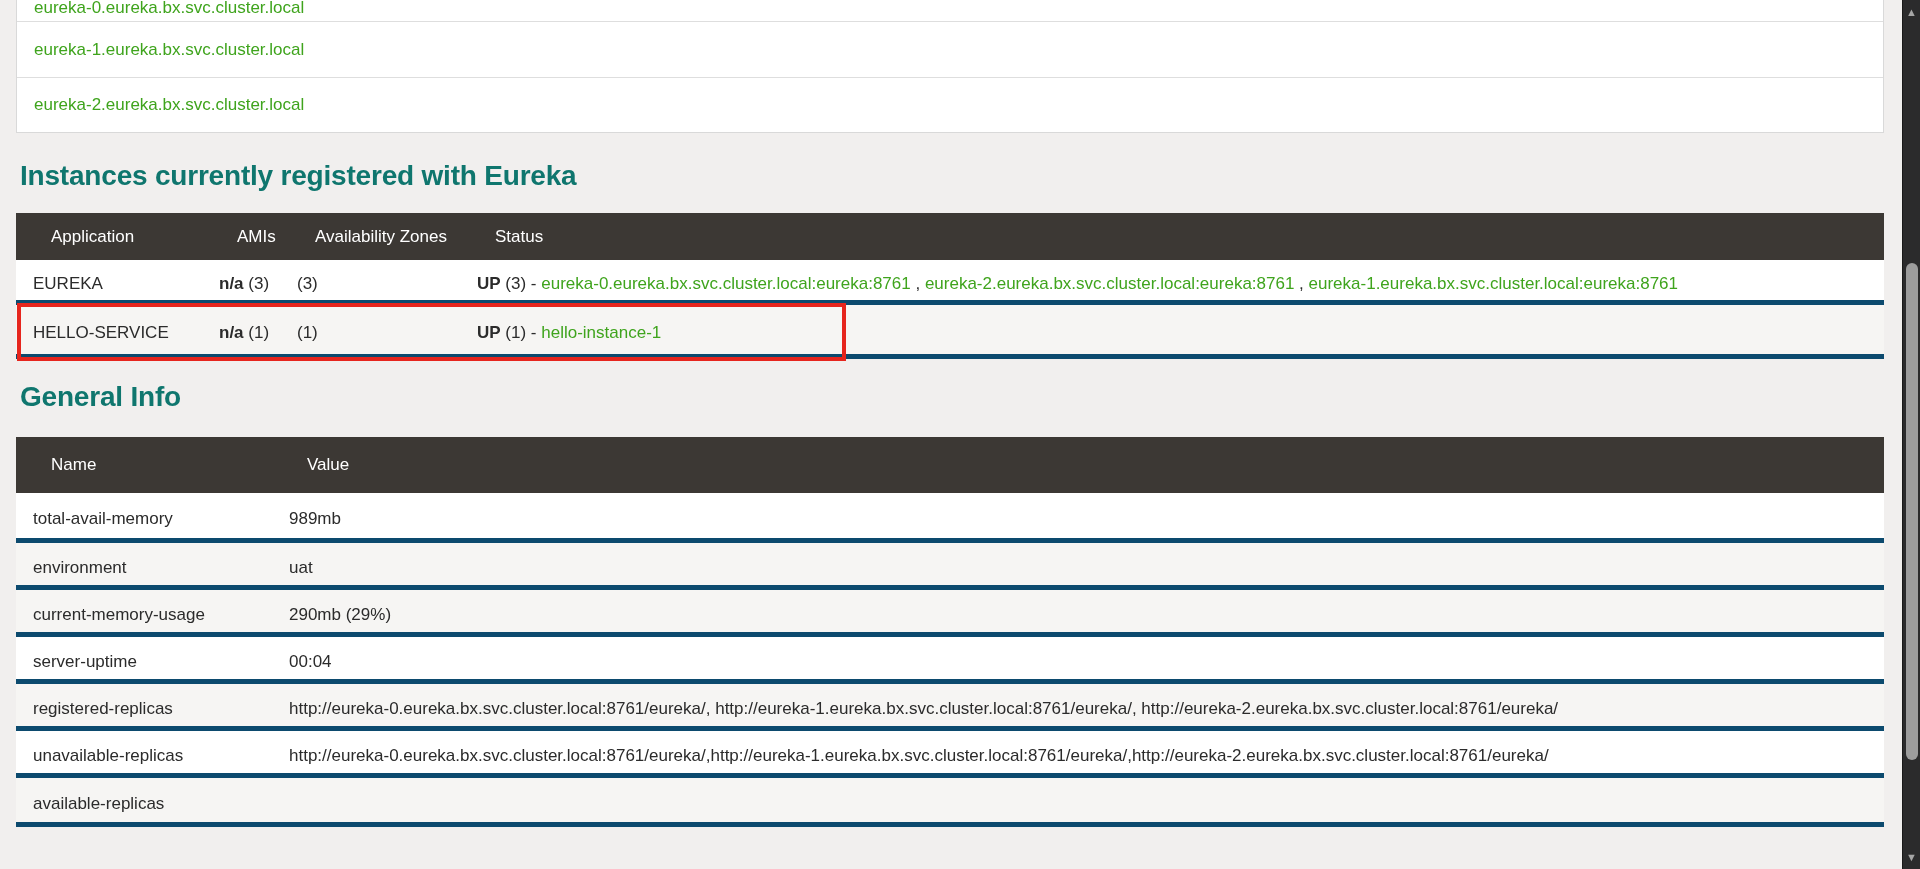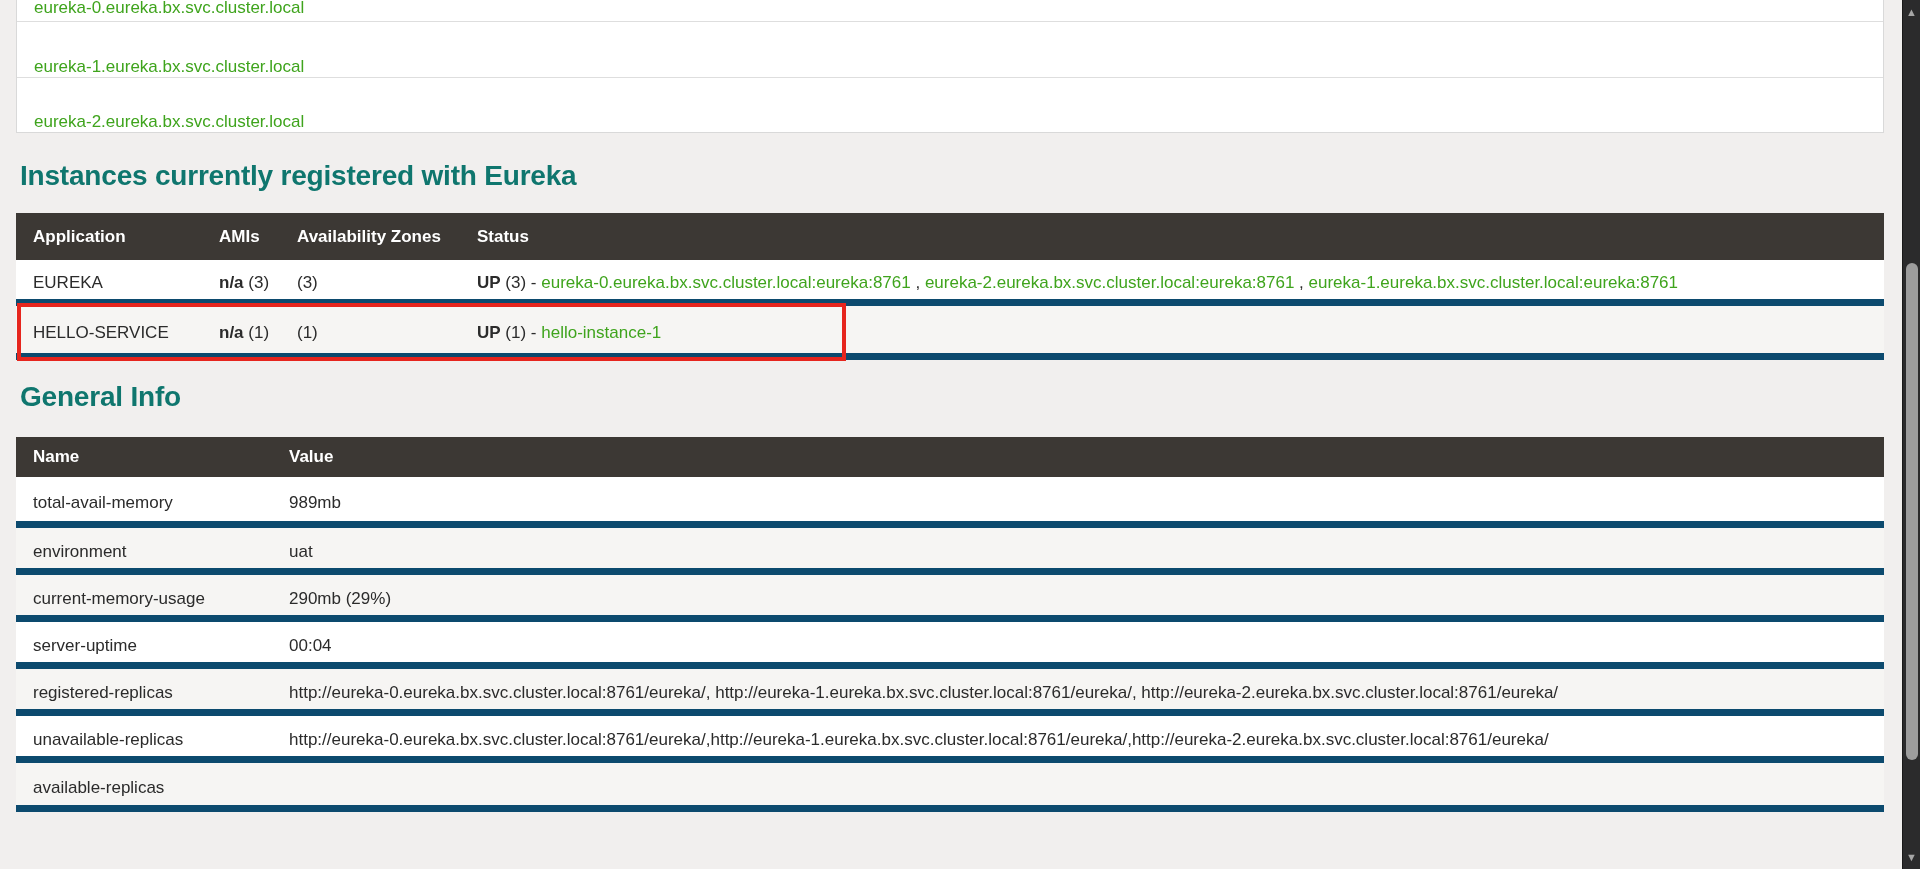--- a/index.html
+++ b/index.html
@@ -8,39 +8,39 @@
     width:1920px; height:869px; position:relative; overflow:hidden;
     background:#f1efee; color:#2d2d2d;
     font-family:"Liberation Sans", sans-serif; font-size:17px;
   }
   .abs { position:absolute; }
   a { color:var(--green,#3fa41d); text-decoration:none; cursor:pointer; }
 
   
   .replica-panel { left:16px; top:-15px; width:1868px; background:#ffffff;
     border:1px solid #d9d9d9; border-top:none; }
-  .prow { height:56px; display:flex; align-items:flex-end; padding-left:17px;
+  .prow { height:56px; display:flex; align-items:center; padding-left:17px;
     border-bottom:1px solid #dedede; background:#fff; }
   .prow.first { height:37px; align-items:flex-end; padding-bottom:3px; }
   .prow.last { height:54px; border-bottom:none; }
 
   h1 { margin:4px; font-size:28px; font-weight:600; letter-spacing:-0.2px; color:#0f766e;
        font-family:"Liberation Sans", sans-serif; white-space:nowrap; }
   .h-instances { left:16px; top:156px; }
   .h-general  { left:16px; top:377px; }
 
   .tblwrap-instances { left:16px; top:213px; }
   .tblwrap-general  { left:16px; top:437px; }
   table { width:1868px; border-collapse:collapse; table-layout:fixed; }
-  th { background:var(--darkbar,#3c3834); color:#ffffff; font-weight:bold; font-size:17px;
-       text-align:left; padding:0 0 0 17px; white-space:nowrap; }
+  th { background:var(--darkbar,#3c3834); color:#ffffff; font-weight:normal; font-size:17px;
+       text-align:left; padding:0 0 0 35px; white-space:nowrap; }
   .tbl-instances th { height:47px; }
-  .tbl-general  th { height:40px; }
+  .tbl-general  th { height:56px; }
   td { font-size:17px; color:#2b2b2b; padding:8px 0 0 17px; background:#fff;
-       border-bottom:7px solid #0c4a6e; white-space:nowrap; overflow:visible; }
+       border-bottom:5px solid #0c4a6e; white-space:nowrap; overflow:visible; }
   tr.striped td { background:#f6f5f3; }
   .tbl-instances .r0 td { height:42px; }
   .tbl-instances .r1 td { height:54px; }
   .tbl-general td { height:47px;margin-top:33px; }
   .tbl-general tr:last-child td { height:49px; }
   .c-app   { width:186px; }
   .c-amis  { width:78px;  }
   .c-zones { width:180px; }
   .c-name  { width:256px; }
   .sep { color:#2b2b2b; }

